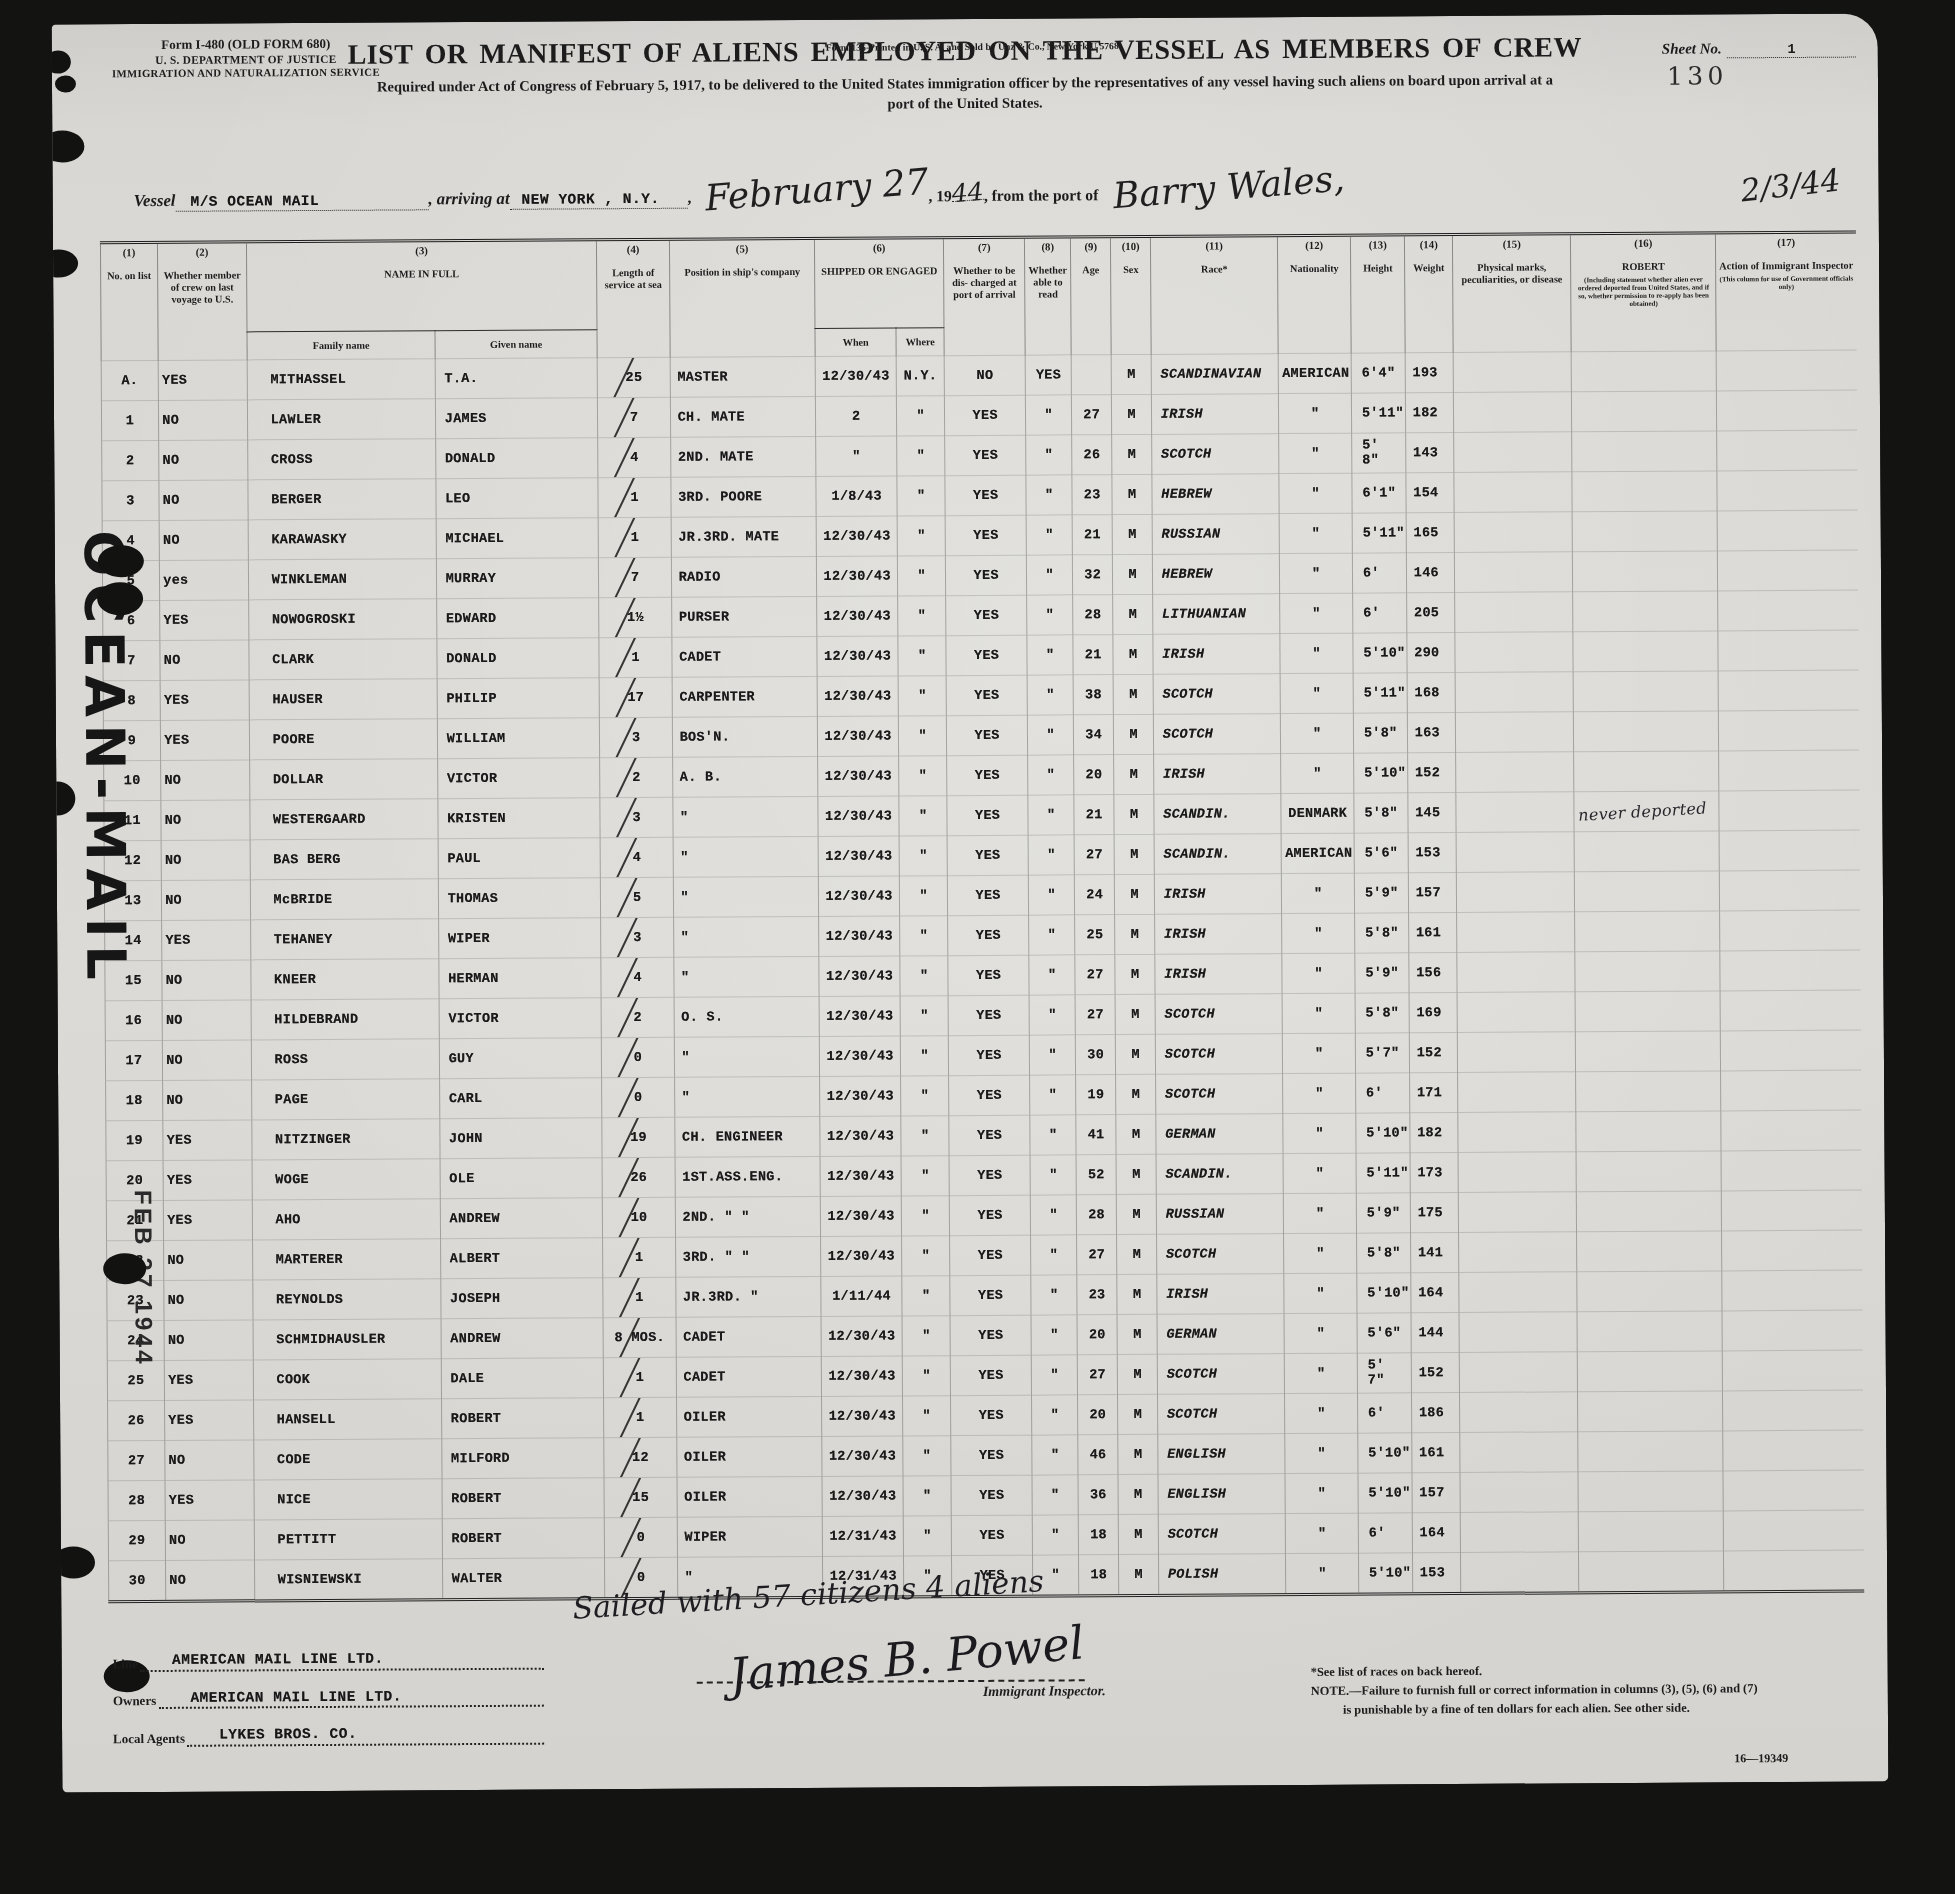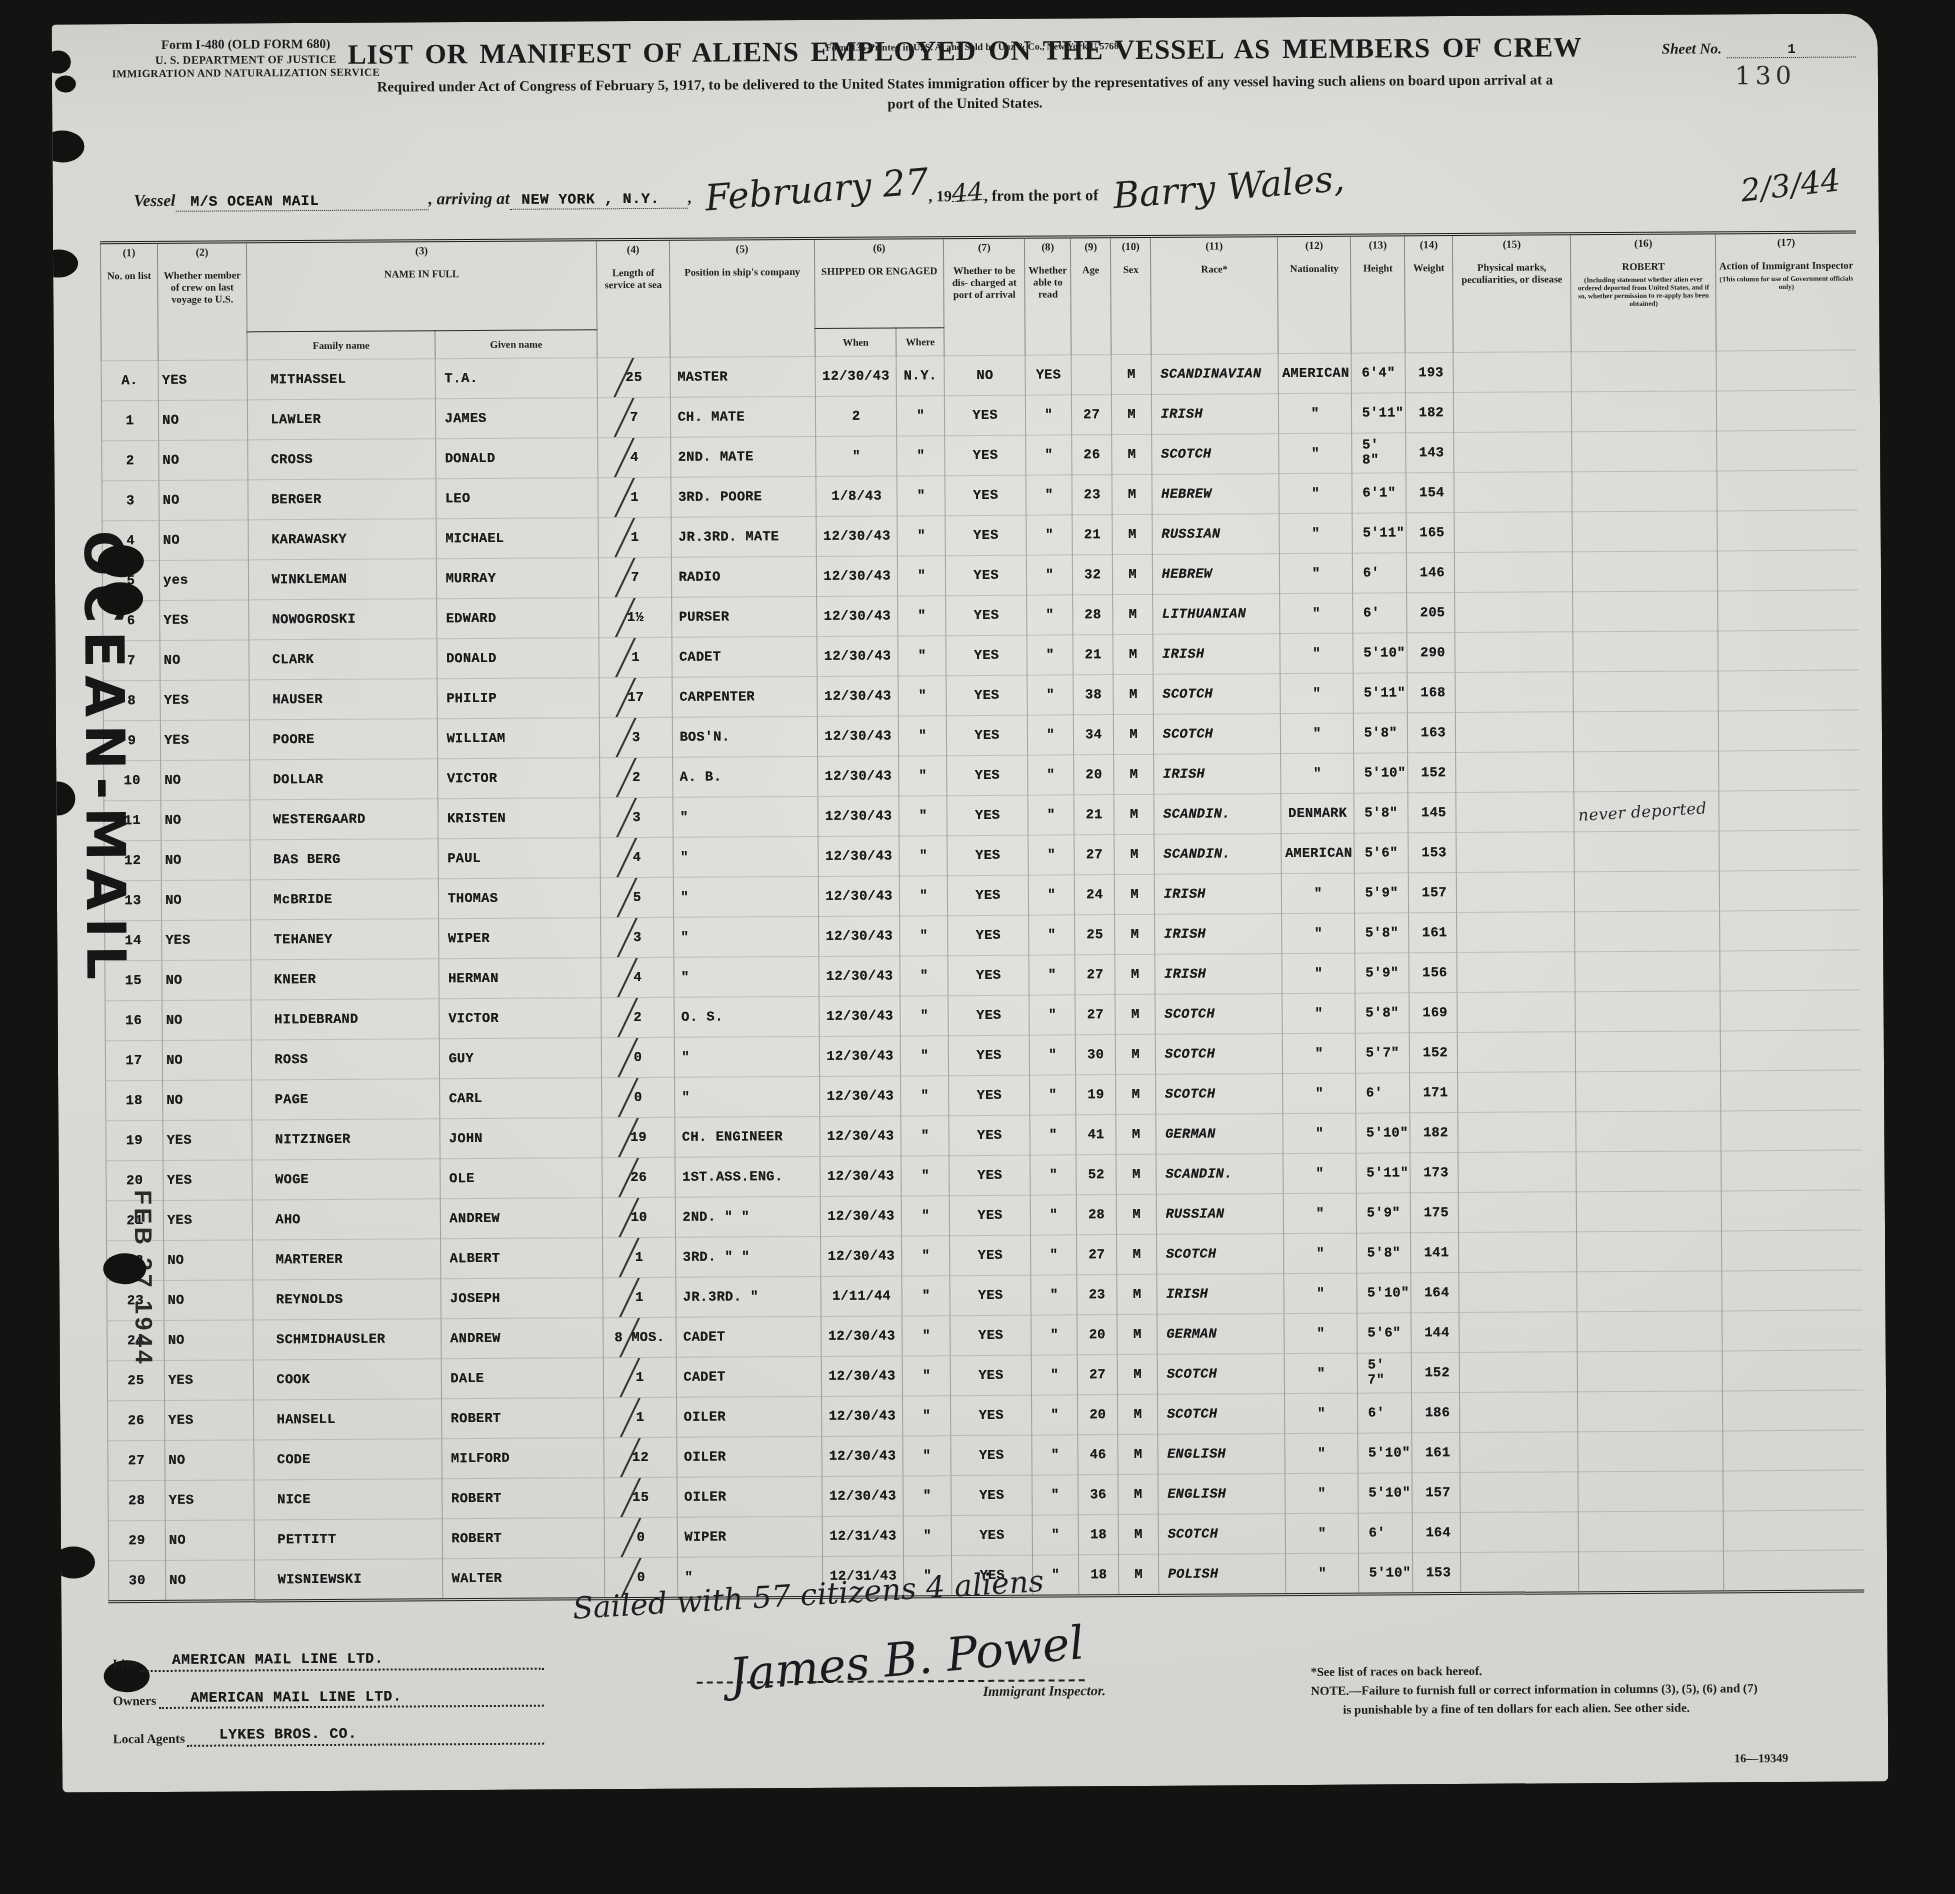--- a/index.html
+++ b/index.html
@@ -18,21 +18,21 @@
   
   .form-id{position:absolute;left:38px;top:13px;width:312px;text-align:center;font-weight:bold;line-height:1.25;}
   .form-id .l1{font-size:13px;}
   .form-id .l2{font-size:11.3px;letter-spacing:0.3px;}
   .form-id .l3{font-size:10.8px;letter-spacing:0.3px;}
   .print-note{position:absolute;left:716px;top:21.5px;width:409px;text-align:center;font-weight:bold;font-size:9.7px;}
   .sheet-no{position:absolute;left:1610px;top:26px;width:194px;font-style:italic;font-weight:bold;font-size:15px;display:flex;align-items:baseline;gap:5.4px;}
   .sheet-no .line{flex:1;border-bottom:1.6px dotted #2a2a2a;text-align:center;font-style:normal;font-family:"Liberation Mono",monospace;font-size:13.5px;padding-bottom:0px;}
   .doc-title{position:absolute;left:0;top:16px;width:100%;text-align:center;font-weight:bold;font-size:28px;letter-spacing:0.5px;word-spacing:4.3px;}
   .doc-subtitle{position:absolute;left:8%;top:54px;width:84%;text-align:center;font-weight:bold;font-size:14.5px;line-height:1.4;}
-  .stamp-130{position:absolute;left:1683px;top:47px;font-size:25px;letter-spacing:4.3px;color:#2b2b2b;font-family:"DejaVu Serif",serif;}
+  .stamp-130{position:absolute;left:1615px;top:47px;font-size:25px;letter-spacing:4.3px;color:#2b2b2b;font-family:"DejaVu Serif",serif;}
   
   .vessel-line{position:absolute;left:81px;top:159px;right:38px;display:flex;align-items:baseline;height:59px;}
   .plabel{font-style:italic;font-weight:bold;font-size:16.7px;white-space:nowrap;}
   .plain{font-weight:bold;font-size:15.6px;white-space:nowrap;}
   .typed-line{border-bottom:1.6px dotted #2a2a2a;position:relative;}
   .typed{font-family:"Liberation Mono",monospace;font-weight:700;font-size:14.5px;letter-spacing:0.5px;color:#161616;text-shadow:0 0 0.5px rgba(0,0,0,.5);white-space:nowrap;}
   .vessel-name{min-width:253px;padding:0 5.4px 1.1px 15px;}
   .arrive-port{min-width:178px;padding:0 5.4px 1.1px 12px;}
   .hand{font-family:"DejaVu Serif",serif;font-style:italic;color:#1f1f1f;}
   .hand-big{font-size:36px;line-height:.6;transform:rotate(-4deg);display:inline-block;}
@@ -53,21 +53,21 @@
   td{height:40px;border-left:0.5px solid rgba(80,80,80,.42);border-top:0.5px solid rgba(110,110,110,.28);
      font-family:"Liberation Mono",monospace;font-weight:700;font-size:13.5px;letter-spacing:0.3px;
      color:#191919;text-shadow:0 0 0.5px rgba(0,0,0,.55);vertical-align:middle;padding:1.1px 3.2px;overflow:hidden;}
   td:nth-child(1),td:nth-child(5),td:nth-child(7),td:nth-child(8),td:nth-child(9),td:nth-child(10),
   td:nth-child(11),td:nth-child(12),td:nth-child(14),td:nth-child(17),td:nth-child(19){text-align:center;}
   td:nth-child(3){padding-left:22.6px;}
   td:nth-child(4){padding-left:8.6px;}
   td:nth-child(6){padding-left:6.5px;}
   td:nth-child(13){padding-left:8.6px;font-style:italic;}
   td:nth-child(15){padding-left:9.7px;}
-  td:nth-child(16){padding-left:6.5px;text-align:center;}
+  td:nth-child(16){padding-left:6.5px;}
   td:nth-child(5){position:relative;}
   .slash{position:absolute;left:34%;top:-8.6px;width:1.6px;height:57px;background:#191919;transform:rotate(26deg);border-radius:1.6px;opacity:.85;}
   td.hand-cell{font-family:"DejaVu Serif",serif;font-style:italic;font-size:16px;font-weight:normal;transform:rotate(-3deg);text-shadow:none;color:#26262b;}
   
   .margin-note{position:absolute;left:80px;top:506px;transform:rotate(90deg);transform-origin:0 0;
     font-family:"DejaVu Sans",sans-serif;font-weight:bold;font-size:54px;letter-spacing:7.5px;color:#161616;white-space:nowrap;}
   .margin-stamp{position:absolute;left:98px;top:1166px;transform:rotate(90deg);transform-origin:0 0;
     font-family:"Liberation Sans",sans-serif;font-weight:bold;font-size:24px;letter-spacing:3.2px;color:#2a2a2a;white-space:nowrap;}
   .hole{position:absolute;background:#121211;border-radius:50%;}
   

